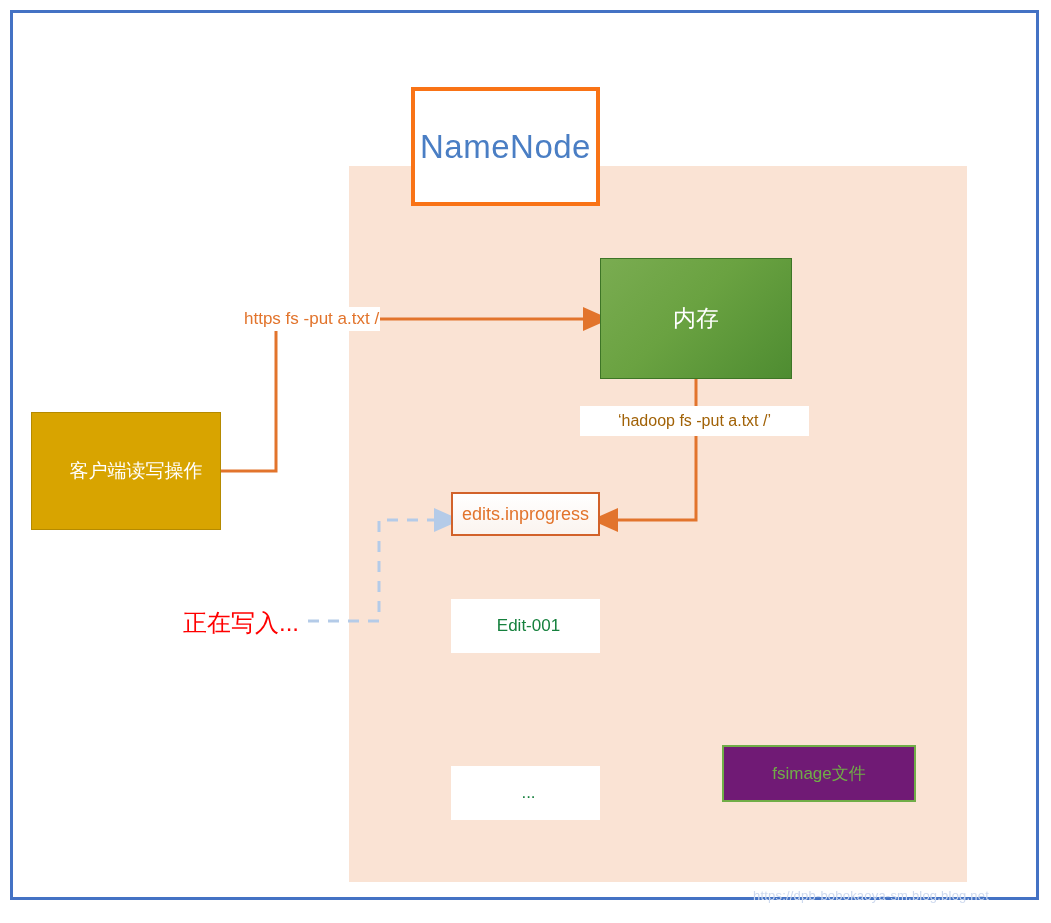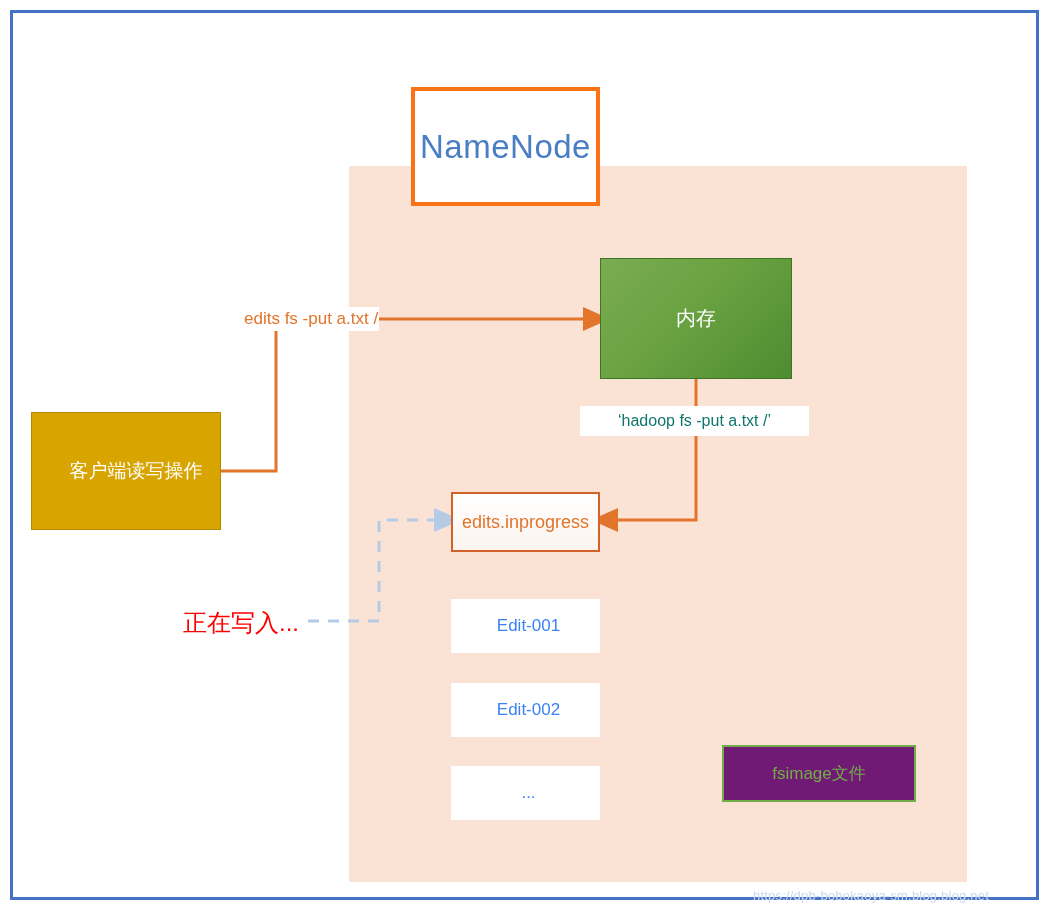--- a/index.html
+++ b/index.html
@@ -67,21 +67,21 @@
     height: 121px;
     box-sizing: border-box;
     background: linear-gradient(135deg, #7aac51 0%, #6aa241 45%, #4e8c31 100%);
     border: 1px solid #3d7526;
     display: flex;
     align-items: center;
     justify-content: center;
   }
   #memory-box .label {
     color: #ffffff;
-    font-size: 20px;
+    font-size: 23px;
     font-family: "Liberation Sans", "DejaVu Sans", sans-serif;
   }
   
   #client-box {
     position: absolute;
     left: 31px;
     top: 412px;
     width: 190px;
     height: 118px;
     box-sizing: border-box;
@@ -95,21 +95,21 @@
     color: #ffffff;
     font-size: 19px;
     margin-left: 20px;
   }
   
   #edits-inprogress-box {
     position: absolute;
     left: 451px;
     top: 492px;
     width: 149px;
-    height: 60px;
+    height: 44px;
     box-sizing: border-box;
     background: linear-gradient(180deg, #ffffff 0%, #fbf4ef 100%);
     border: 2px solid #d2622a;
     display: flex;
     align-items: center;
     justify-content: center;
   }
   #edits-inprogress-box .label {
     color: #e2742c;
     font-size: 18px;
@@ -119,21 +119,21 @@
     position: absolute;
     left: 451px;
     width: 149px;
     height: 54px;
     background: #ffffff;
     display: flex;
     align-items: center;
     justify-content: center;
   }
   .edit-box .label {
-    color: #3b82f6;
+    color: #15803d;
     font-size: 17px;
     margin-left: 6px;
   }
   #edit-box-0 { top: 599px; }
   #edit-box-1 { top: 683px; }
   #edit-box-2 { top: 766px; }
   
   #fsimage-box {
     position: absolute;
     left: 722px;
@@ -165,21 +165,21 @@
   
   #annotation-box {
     position: absolute;
     left: 580px;
     top: 406px;
     width: 229px;
     background: #ffffff;
     padding: 4px 6px;
     box-sizing: border-box;
     text-align: center;
-    color: #0f766e;
+    color: #a16207;
     line-height: 1.35;
   }
   #annotation-box .line {
     font-size: 16px;
     white-space: nowrap;
   }
   
   #writing-label {
     position: absolute;
     left: 183px;
@@ -248,36 +248,33 @@
   </div>
 
   <div id="memory-box">
     <span class="label">内存</span>
   </div>
 
   <div id="client-box">
     <span class="label">客户端读写操作</span>
   </div>
 
-  <div id="command-label">edits fs -put a.txt /</div>
+  <div id="command-label">https fs -put a.txt /</div>
 
   <div id="annotation-box">
     <div class="line">‘hadoop fs -put a.txt /’</div>
   </div>
 
   <div id="edits-inprogress-box">
     <span class="label">edits.inprogress</span>
   </div>
 
   <div class="edit-box" id="edit-box-0">
     <span class="label">Edit-001</span>
   </div>
-  <div class="edit-box" id="edit-box-1">
-    <span class="label">Edit-002</span>
-  </div>
   <div class="edit-box" id="edit-box-2">
     <span class="label">...</span>
   </div>
 
   <div id="fsimage-box">
     <span class="label">fsimage文件</span>
   </div>
 
   <div id="writing-label">正在写入...</div>
 

